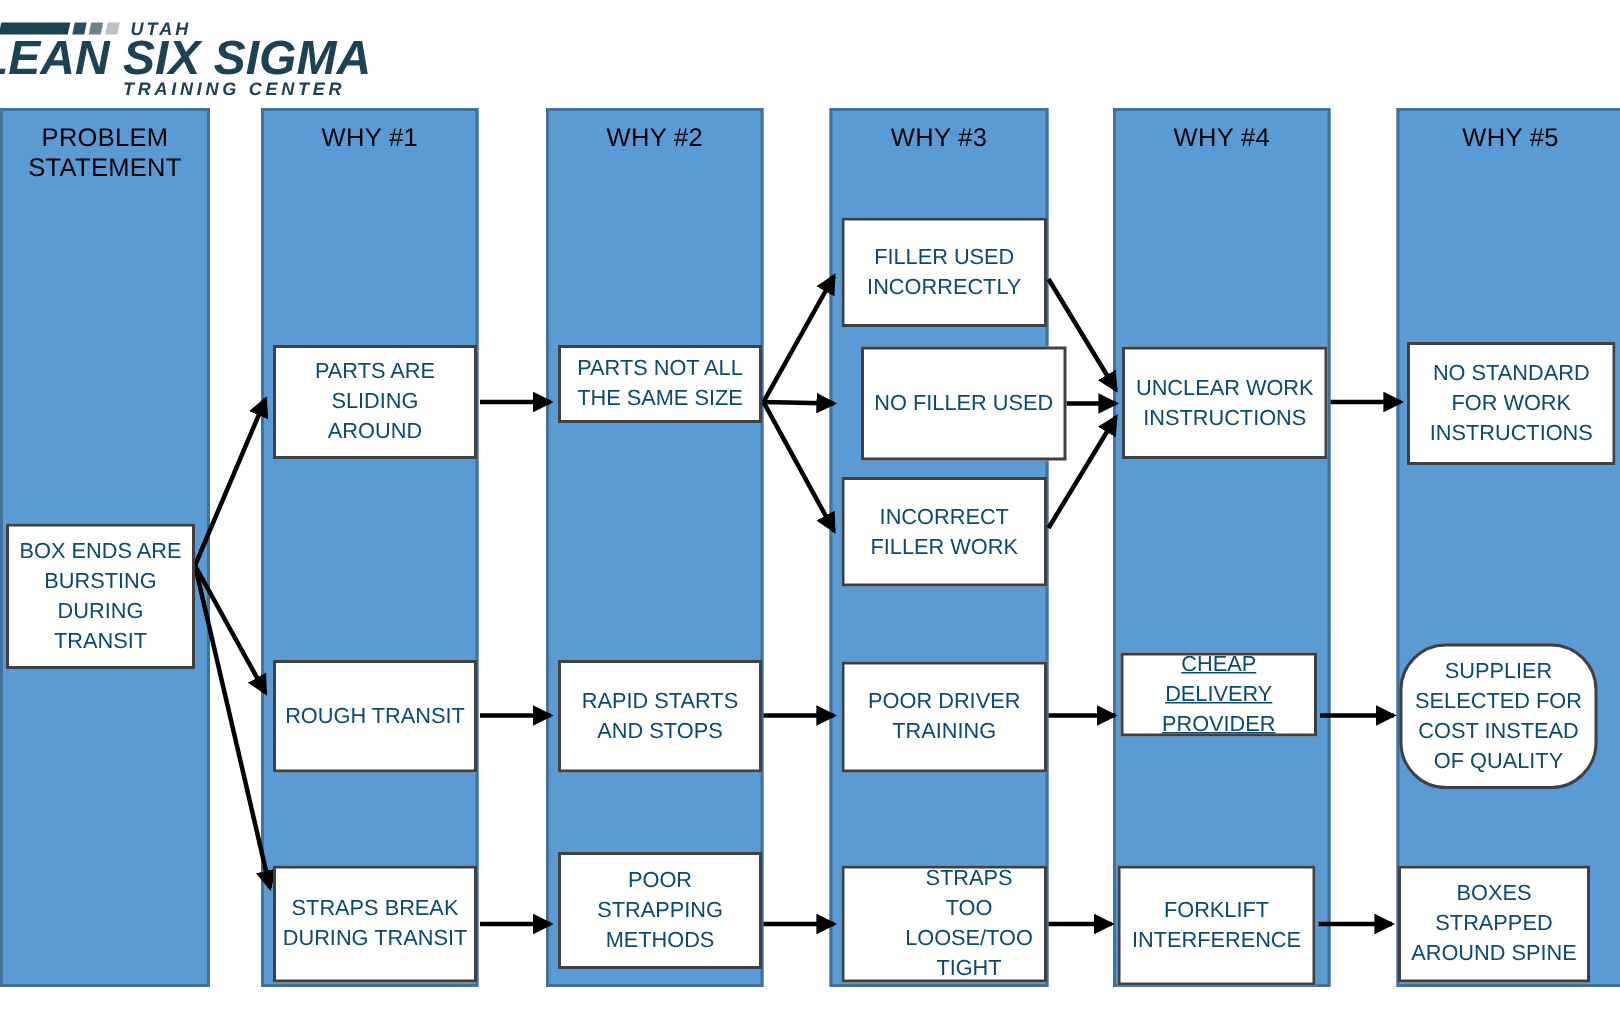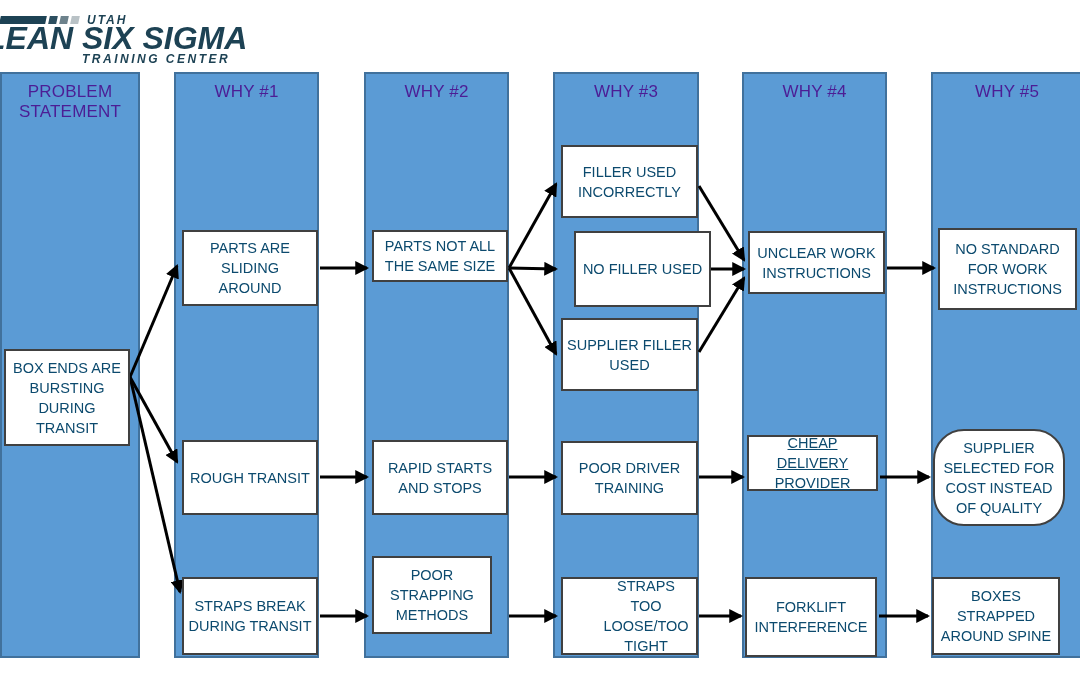--- a/index.html
+++ b/index.html
@@ -18,21 +18,21 @@
   .logo-region{display:inline-block;margin-left:8px;font-size:12px;font-weight:bold;font-style:italic;letter-spacing:2px;vertical-align:middle;}
   .logo-main{position:absolute;left:0;top:14px;font-size:32px;font-weight:bold;font-style:italic;letter-spacing:0px;white-space:nowrap;}
   .logo-sub{position:absolute;left:96px;top:46px;font-size:12px;font-weight:bold;font-style:italic;letter-spacing:2.5px;white-space:nowrap;}
   
   .column{
     position:absolute;top:72px;height:586px;
     background:#5b9bd5;border:2px solid #41719c;box-sizing:border-box;
   }
   .col-header{
     display:block;margin-top:8px;text-align:center;
-    font-size:17px;color:#4c1d95;letter-spacing:0.2px;
+    font-size:17px;color:#000000;letter-spacing:0.2px;
   }
   
   .node{
     position:absolute;background:#ffffff;border:2px solid #404040;box-sizing:border-box;
     display:flex;align-items:center;justify-content:center;text-align:center;
     font-size:14.5px;line-height:1.38;color:#0c4a6e;padding:3px 4px;z-index:3;
   }
   
   .arrows{position:absolute;left:0;top:0;z-index:2;}
 </style>
@@ -104,29 +104,29 @@
   </svg>
 
   <div class="node" style="left:4px;top:335px;width:126px;height:97px;margin-top:14px;">BOX ENDS ARE BURSTING DURING TRANSIT</div>
 
   <div class="node" style="left:182px;top:230px;width:136px;height:76px;">PARTS ARE SLIDING AROUND</div>
   <div class="node" style="left:182px;top:440px;width:136px;height:75px;">ROUGH TRANSIT</div>
   <div class="node" style="left:182px;top:577px;width:136px;height:78px;">STRAPS BREAK DURING TRANSIT</div>
 
   <div class="node" style="left:372px;top:230px;width:136px;height:52px;">PARTS NOT ALL THE SAME SIZE</div>
   <div class="node" style="left:372px;top:440px;width:136px;height:75px;">RAPID STARTS AND STOPS</div>
-  <div class="node" style="left:372px;top:556px;width:120px;height:78px;">POOR STRAPPING METHODS</div>
+  <div class="node" style="left:372px;top:568px;width:136px;height:78px;">POOR STRAPPING METHODS</div>
 
   <div class="node" style="left:561px;top:145px;width:137px;height:73px;">FILLER USED INCORRECTLY</div>
   <div class="node" style="left:574px;top:231px;width:137px;height:76px;">NO FILLER USED</div>
-  <div class="node" style="left:561px;top:318px;width:137px;height:73px;">SUPPLIER FILLER USED</div>
+  <div class="node" style="left:561px;top:318px;width:137px;height:73px;">INCORRECT FILLER WORK</div>
   <div class="node" style="left:561px;top:441px;width:137px;height:74px;">POOR DRIVER TRAINING</div>
   <div class="node" style="left:561px;top:577px;width:137px;height:78px;padding-left:37px;">STRAPS TOO LOOSE/TOO TIGHT</div>
 
-  <div class="node" style="left:748px;top:231px;width:137px;height:63px;">UNCLEAR WORK INSTRUCTIONS</div>
+  <div class="node" style="left:748px;top:231px;width:137px;height:75px;">UNCLEAR WORK INSTRUCTIONS</div>
   <div class="node" style="left:747px;top:435px;width:131px;height:56px;text-decoration:underline;">CHEAP DELIVERY PROVIDER</div>
   <div class="node" style="left:745px;top:577px;width:132px;height:80px;">FORKLIFT INTERFERENCE</div>
 
   <div class="node" style="left:938px;top:228px;width:139px;height:82px;">NO STANDARD FOR WORK INSTRUCTIONS</div>
   <div class="node" style="left:933px;top:429px;width:132px;height:97px;border-radius:31px;">SUPPLIER SELECTED FOR COST INSTEAD OF QUALITY</div>
   <div class="node" style="left:932px;top:577px;width:128px;height:78px;">BOXES STRAPPED AROUND SPINE</div>
 
 </div>
 
 </body></html>

